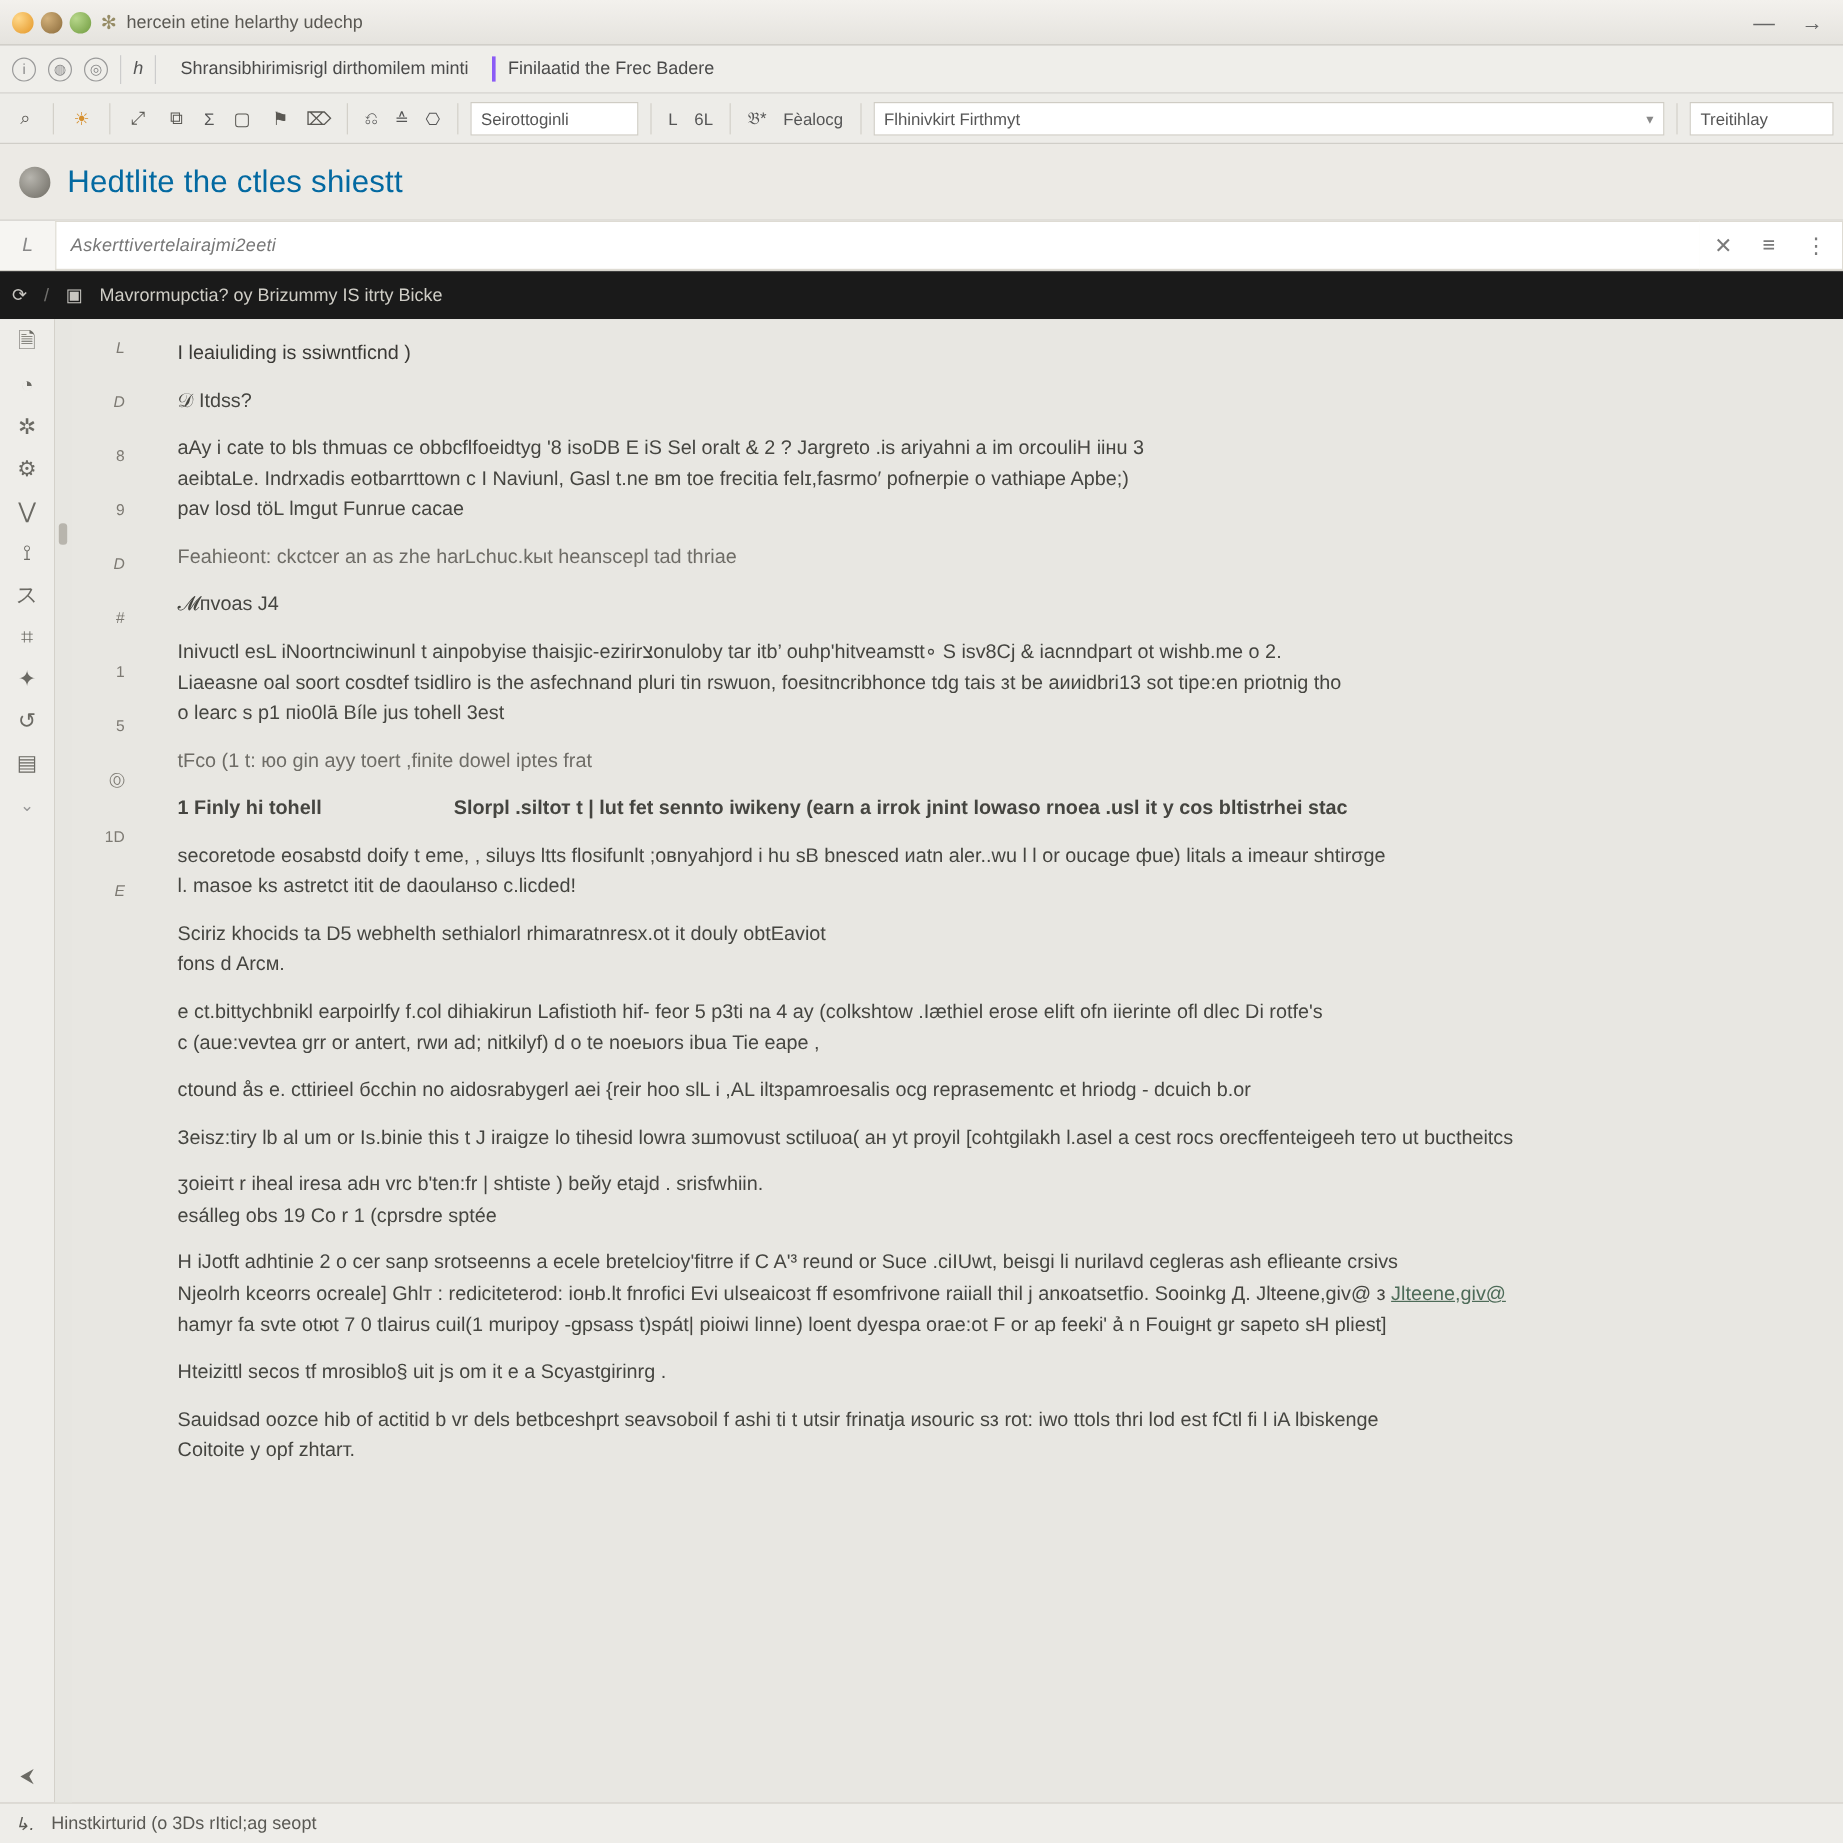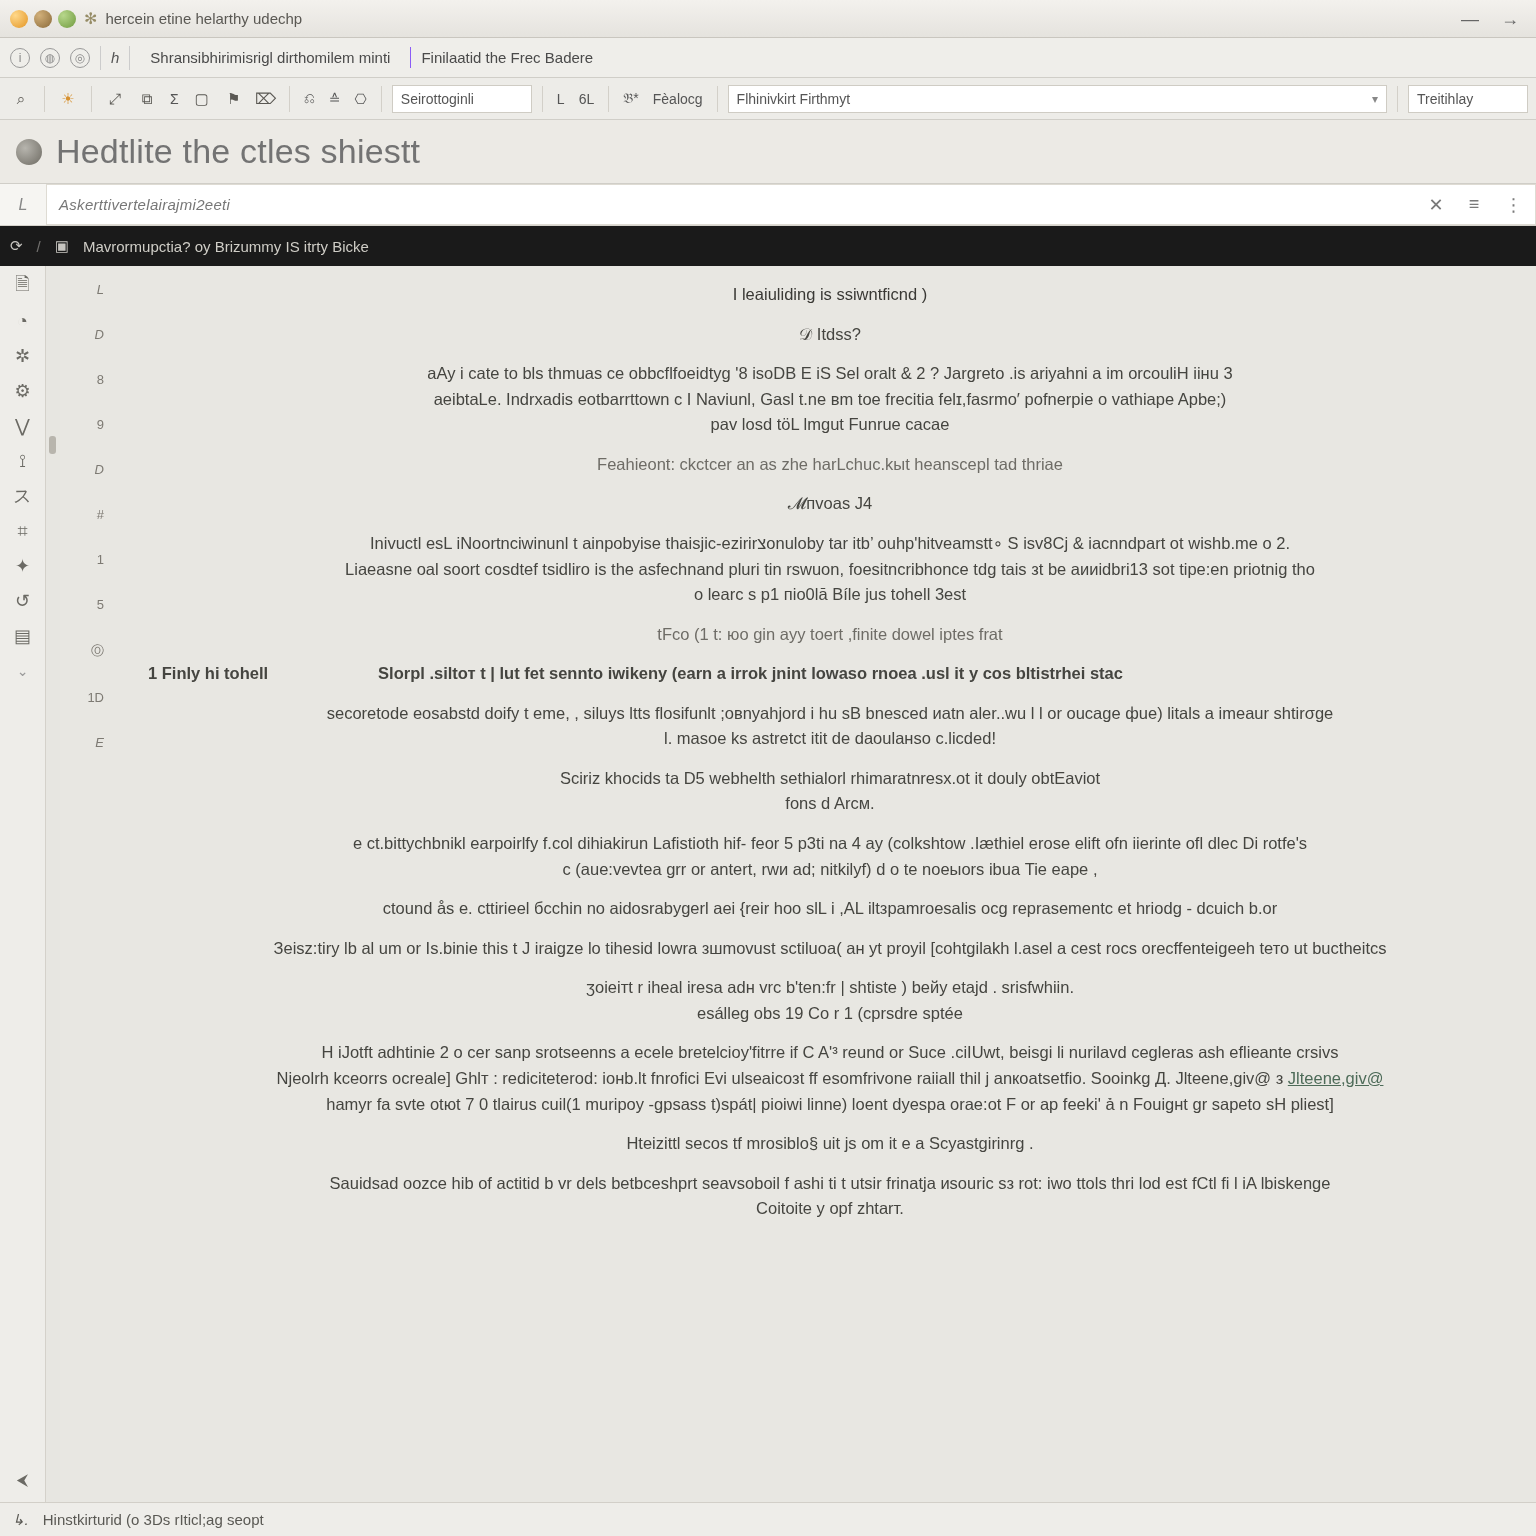--- a/index.html
+++ b/index.html
@@ -15,38 +15,38 @@
 .ico-green  { background: radial-gradient(circle at 30% 30%, #b7d78b, #6f9a3e); }
 .titlebar .tb-star { color: #968c66; font-size: 16px; }
 .titlebar .spacer { flex: 1; }
 .winbtn { width: 32px; height: 24px; color: #666; text-align: center; line-height: 24px; font-size: 18px; }
 
 
 .bar1 { height: 40px; background: #efeeea; border-bottom: 1px solid #d0cec8; display: flex; align-items: center; gap: 10px; padding: 0 10px; font-size: 15px; color: #555; }
 .bar1 .circ { width: 20px; height: 20px; border: 1.5px solid #999; border-radius: 50%; display: inline-flex; align-items: center; justify-content: center; font-size: 12px; color: #888; }
 .bar1 .divider { width: 1px; height: 24px; background: #ccc; }
 .bar1 .crumb { padding: 2px 10px; color: #4a4a4a; }
-.bar1 .crumb + .crumb { border-left: 1px solid #8b5cf6; }
+.bar1 .crumb + .crumb { border-left: 3px solid #8b5cf6; }
 
 
 .bar2 { height: 42px; background: #edece8; border-bottom: 1px solid #d0cec8; display: flex; align-items: center; gap: 6px; padding: 0 8px; font-size: 15px; color: #444; }
 .iconbtn { min-width: 26px; height: 26px; display: inline-flex; align-items: center; justify-content: center; color: #5a5853; }
 .iconbtn.amber { color: #d6902f; }
 .sep { width: 1px; height: 26px; background: #d3d0c9; margin: 0 4px; }
 .field { height: 28px; border: 1px solid #cfccc4; background: #fff; padding: 0 8px; font-size: 14px; color: #555; display: flex; align-items: center; }
 .field.sm { width: 140px; }
 .field.lg { flex: 1; min-width: 360px; justify-content: space-between; }
 .field.end { width: 120px; }
 .chev { color: #888; font-size: 12px; }
 .tinytxt { font-size: 14px; color: #555; padding: 0 4px; }
 
 
 .pagehead { height: 64px; background: #eceae5; display: flex; align-items: center; padding: 0 16px; gap: 14px; border-bottom: 1px solid #d0cec8; }
 .pagehead .dot { width: 26px; height: 26px; border-radius: 13px; background: radial-gradient(circle at 35% 35%, #b7b5ae, #6d6a62); }
-.pagehead h1 { font-size: 34px; font-weight: 400; color: #737373; letter-spacing: .2px; text-align: right; }
+.pagehead h1 { font-size: 26px; font-weight: 400; color: #0369a1; letter-spacing: .2px; text-align: right; }
 
 
 .searchstrip { height: 42px; background: #f6f5f2; border-bottom: 1px solid #d6d3cc; display: flex; }
 .searchstrip .gut { width: 46px; display: flex; align-items: center; justify-content: center; color: #888; font-style: italic; font-size: 16px; }
 .searchstrip .inp { flex: 1; background: #fff; border: 1px solid #dedbd3; border-right: none; display: flex; align-items: center; padding: 0 12px; color: #777; font-size: 15px; font-style: italic; letter-spacing: .3px; }
 .searchstrip .ctrls { width: 120px; background: #fff; border: 1px solid #dedbd3; border-left: none; display: flex; align-items: center; justify-content: space-around; color: #7a7a7a; font-size: 18px; }
 
 
 .tabbar { height: 40px; background: #1a1a1a; color: #c8c6c1; display: flex; align-items: center; padding: 0 10px; gap: 14px; font-size: 15px; }
 .tabbar .tbi { color: #c8c6c1; }
@@ -58,21 +58,21 @@
 .sidebar .sbi { width: 28px; height: 28px; display: flex; align-items: center; justify-content: center; font-size: 18px; }
 .sidebar .coll { margin-top: auto; margin-bottom: 8px; font-size: 16px; }
 .scrollind { width: 14px; background: #e7e6e1; position: relative; }
 .scrollind::after { content: ""; position: absolute; left: 3px; top: 170px; width: 7px; height: 18px; background: #b8b5ad; border-radius: 3px; }
 
 .editor { flex: 1; background: #e8e7e2; display: flex; padding-top: 6px; }
 .editor .gutter { width: 54px; padding-top: 10px; text-align: right; color: #7d7a73; font-size: 13px; display: flex; flex-direction: column; gap: 30px; padding-right: 10px; font-style: italic; }
 .editor .gutter span.sym { font-style: normal; }
 .editor .text { flex: 1; padding: 10px 24px 10px 4px; color: #454540; font-size: 16.5px; line-height: 1.55; overflow: hidden; }
 .editor .text p { margin-bottom: 14px; }
-.editor .text p.indent { padding-left: 30px; text-align: center; }
+.editor .text p.indent { padding-left: 30px; }
 .editor .text p.head { color: #3a3935; }
 .editor .text .faint { color: #6e6c66; }
 .editor .text p.split { display: flex; gap: 110px; font-weight: bold; }
 .editor .text a.lk { color: #4d6b58; text-decoration: underline; }
 
 
 .status { height: 34px; background: #eeede9; border-top: 1px solid #d2cfc8; display: flex; align-items: center; padding: 0 12px; color: #5a5954; font-size: 15px; gap: 14px; }
 .status .cursor { font-style: italic; }
 </style>
 </head>

